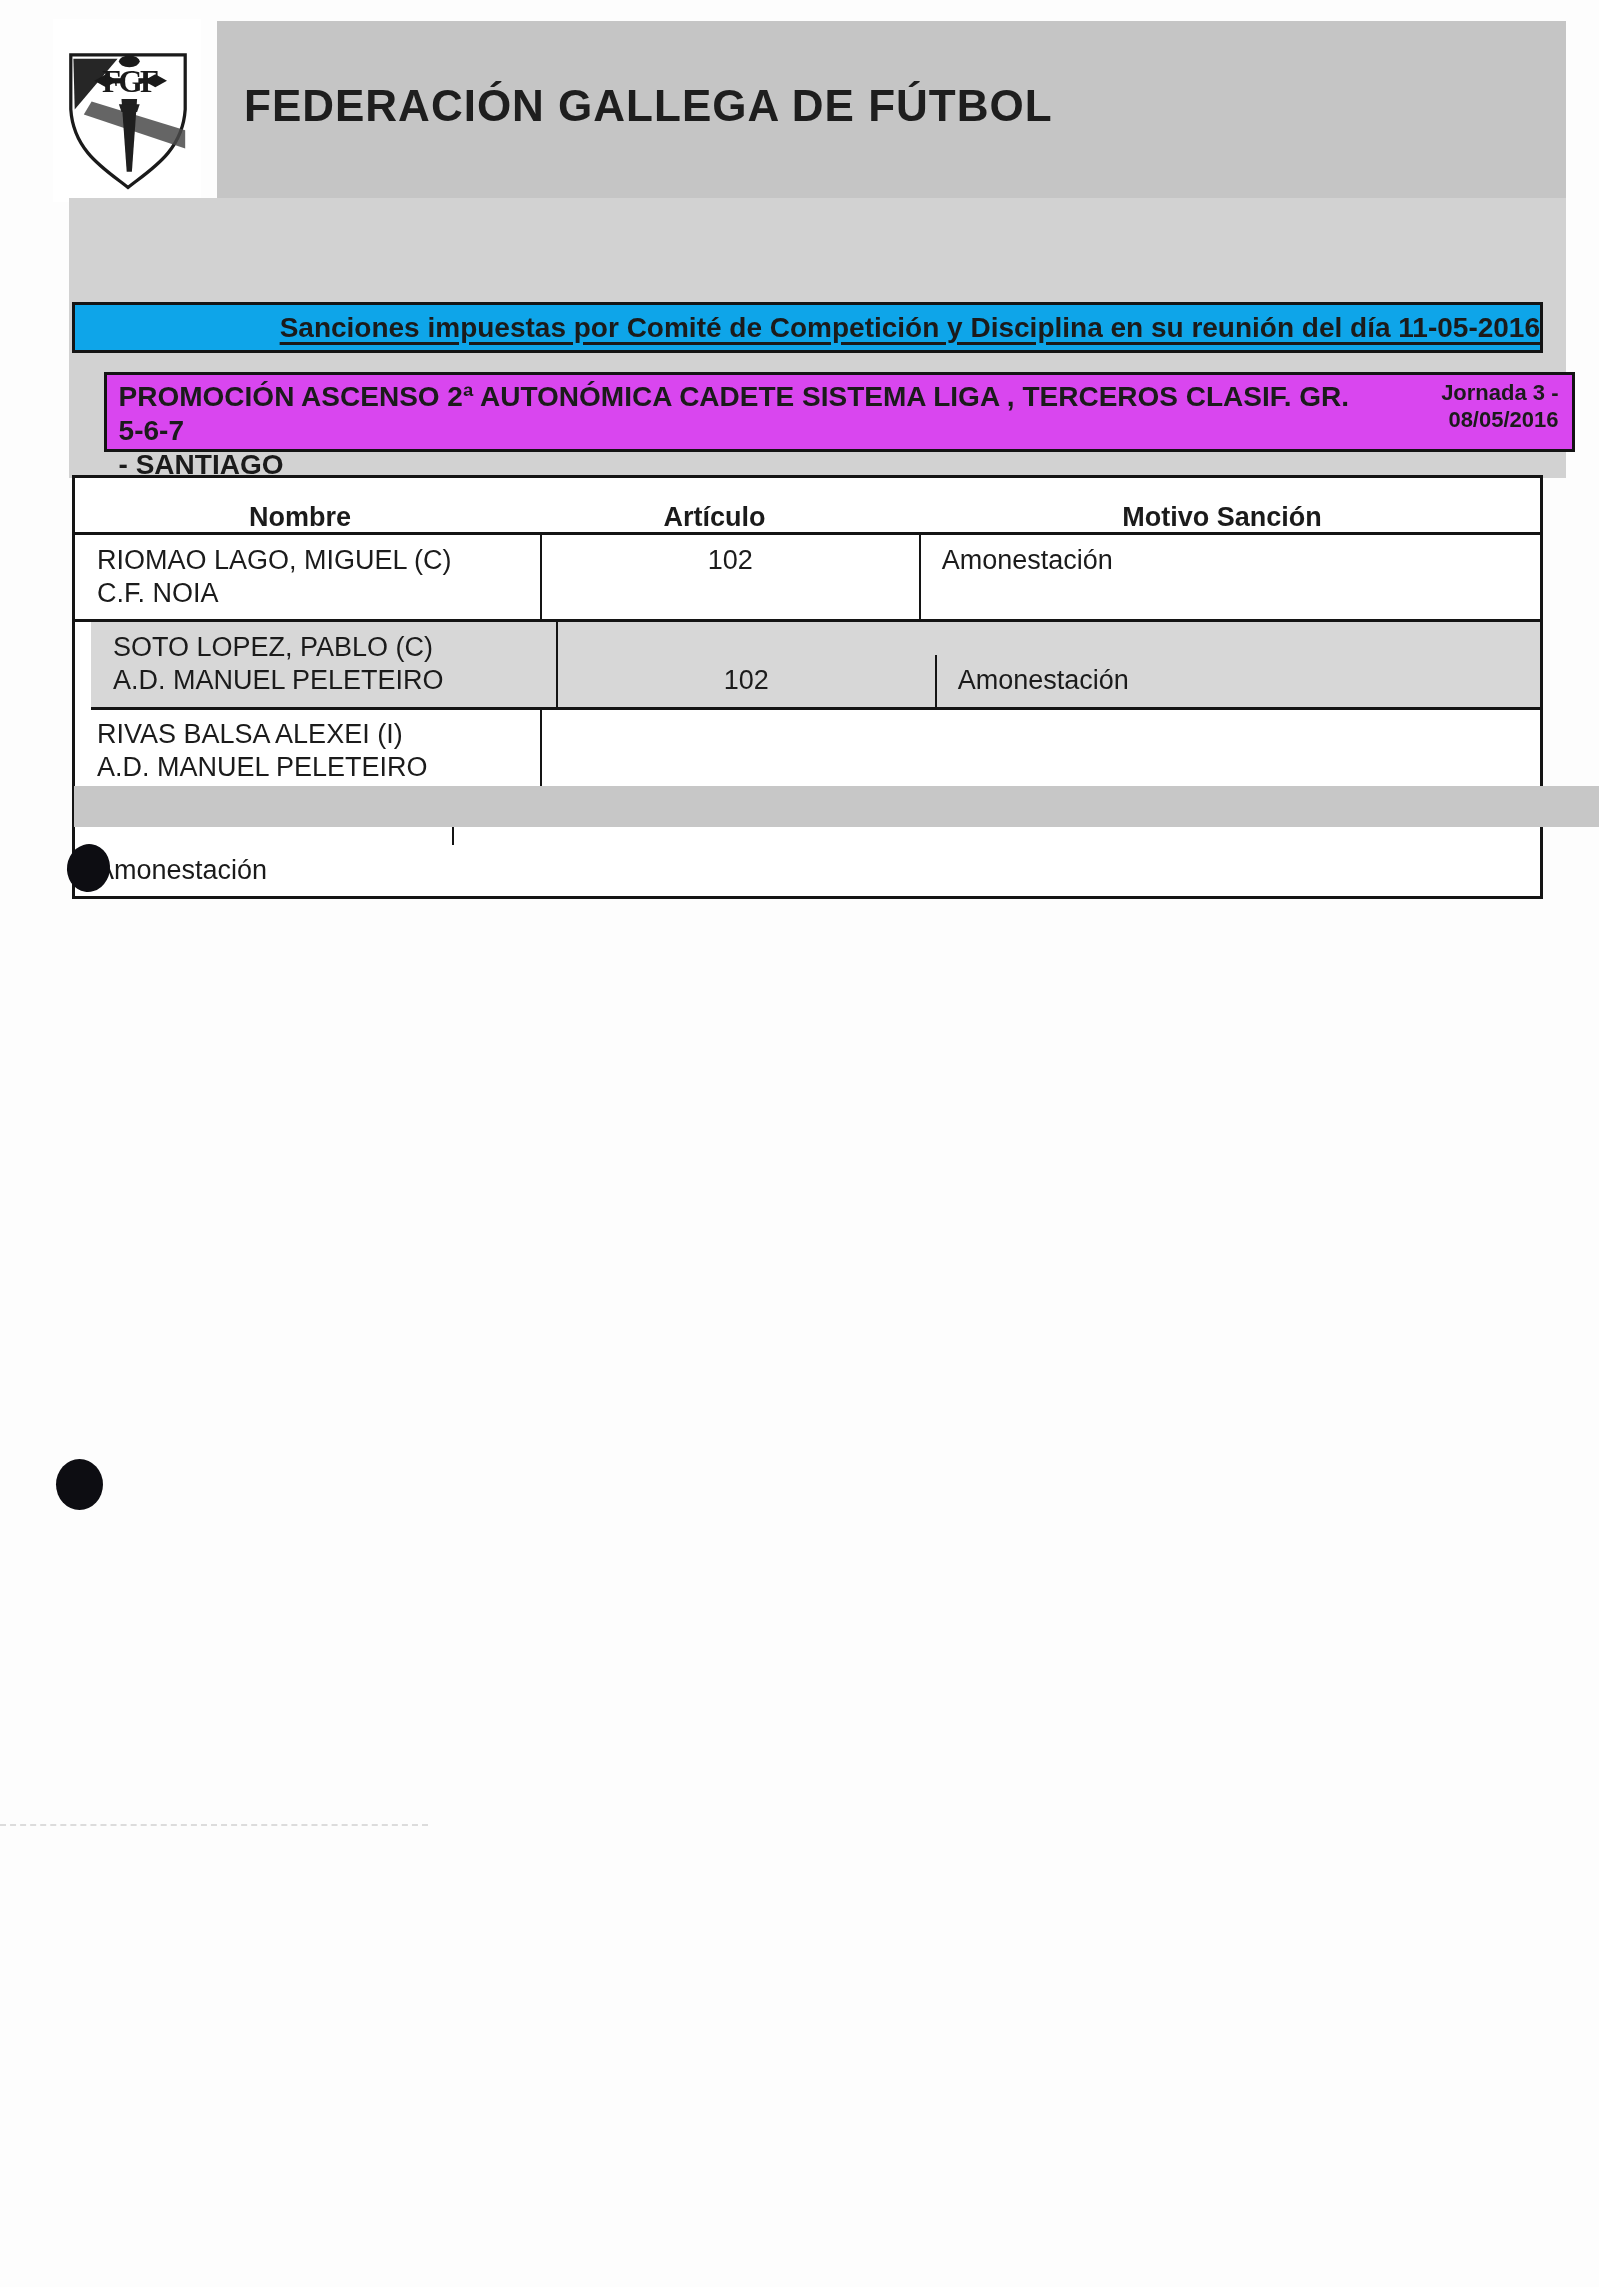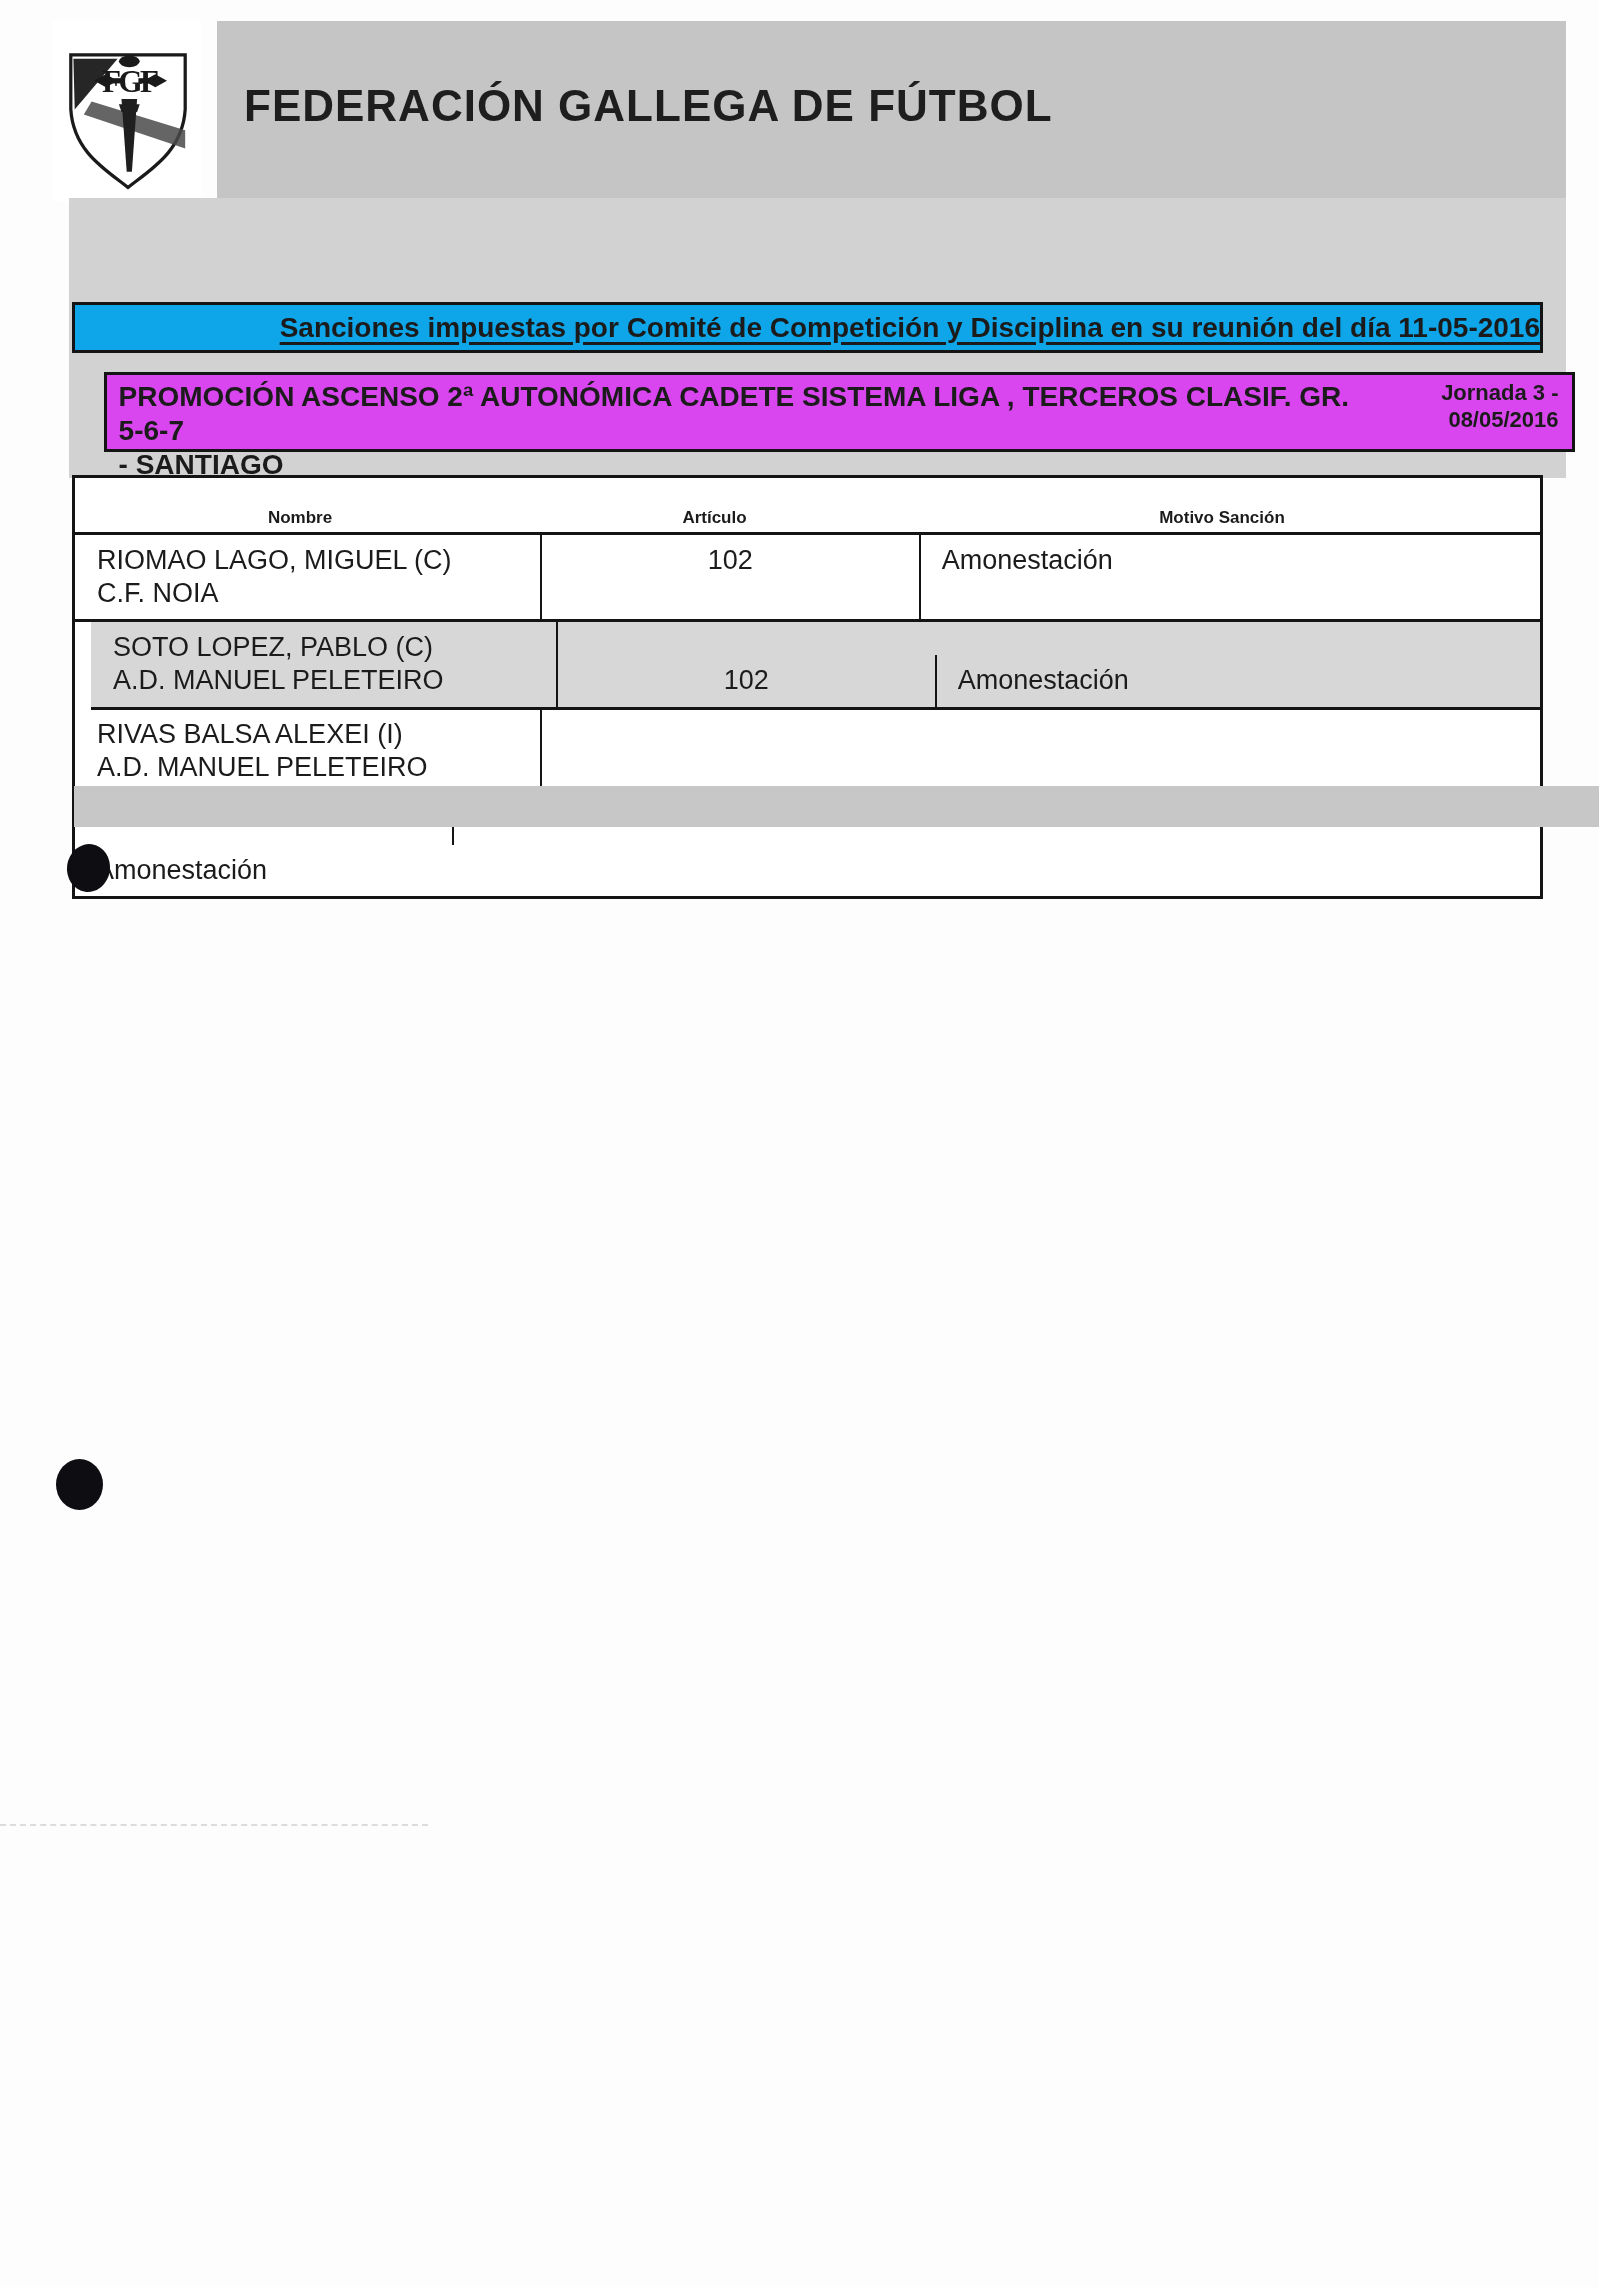--- a/index.html
+++ b/index.html
@@ -50,21 +50,21 @@
     position:absolute;right:13.5px;top:4.8px;width:251px;text-align:right;
     font-size:22px;font-weight:bold;line-height:1.22;
   }
   
   .table-wrap{
     position:absolute;left:72px;top:475px;width:1465px;background:#ffffff;border:3.9px solid #141414;
   }
   .thead{
     display:flex;height:54px;border-bottom:3.9px solid #141414;align-items:center;background:#ffffff;
   }
-  .thead .th{font-size:17px;font-weight:bold;text-align:center;margin-top:25px;}
+  .thead .th{font-size:27px;font-weight:bold;text-align:center;margin-top:25px;}
   .th.c1{width:450px;}
   .th.c2{width:379px;}
   .th.c3{flex:1;}
   .trow{display:flex;border-bottom:3.9px solid #141414;}
   .trow:last-child{border-bottom:none;flex-direction:column;}
   .trow .td{padding-top:8.7px;padding-bottom:9.7px;font-size:27px;line-height:1.22;}
   .td.c1{width:433px;padding-left:22px;padding-right:9.7px;border-right:2.9px solid #141414;}
   .td.c2{width:377px;border-right:2.9px solid #141414;text-align:center;}
   .td.c3{flex:1;padding-left:21px;}
   .trow.shaded{background:#d7d7d7;}

